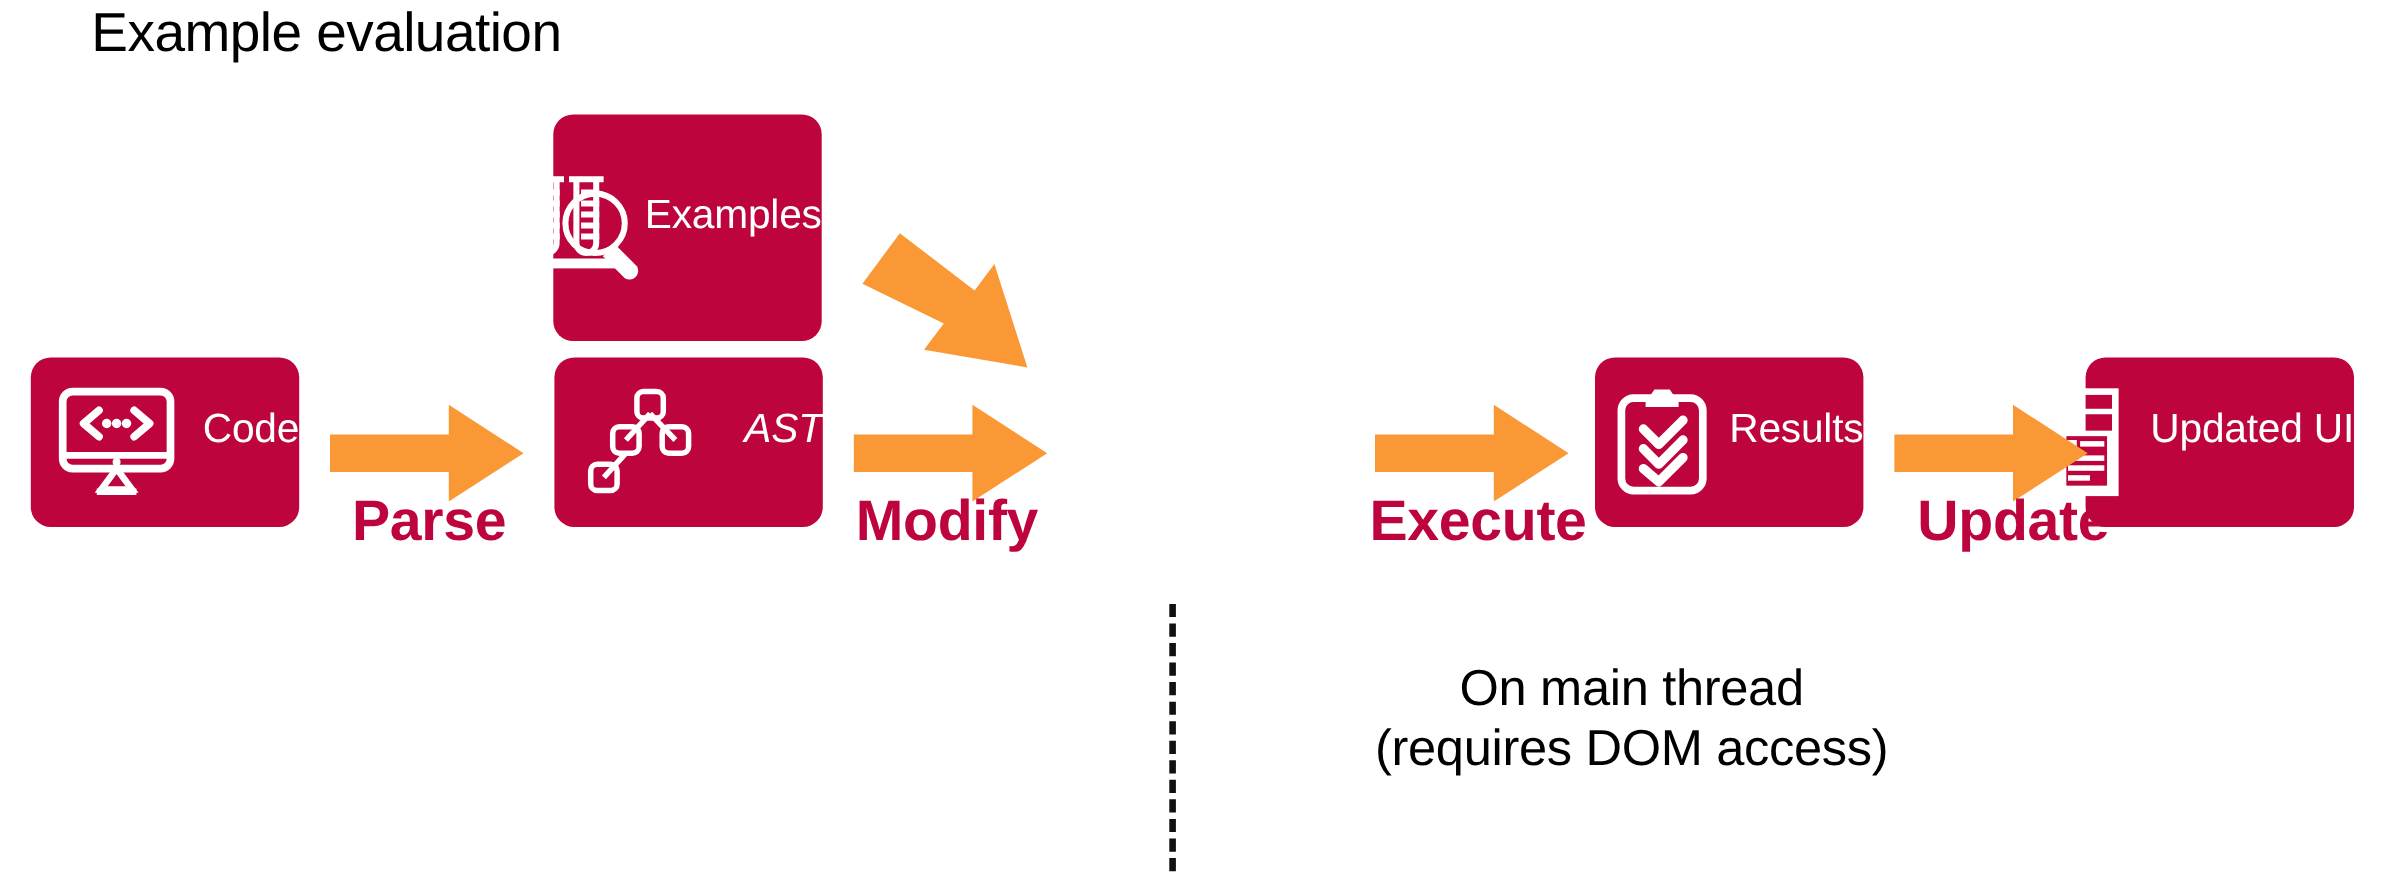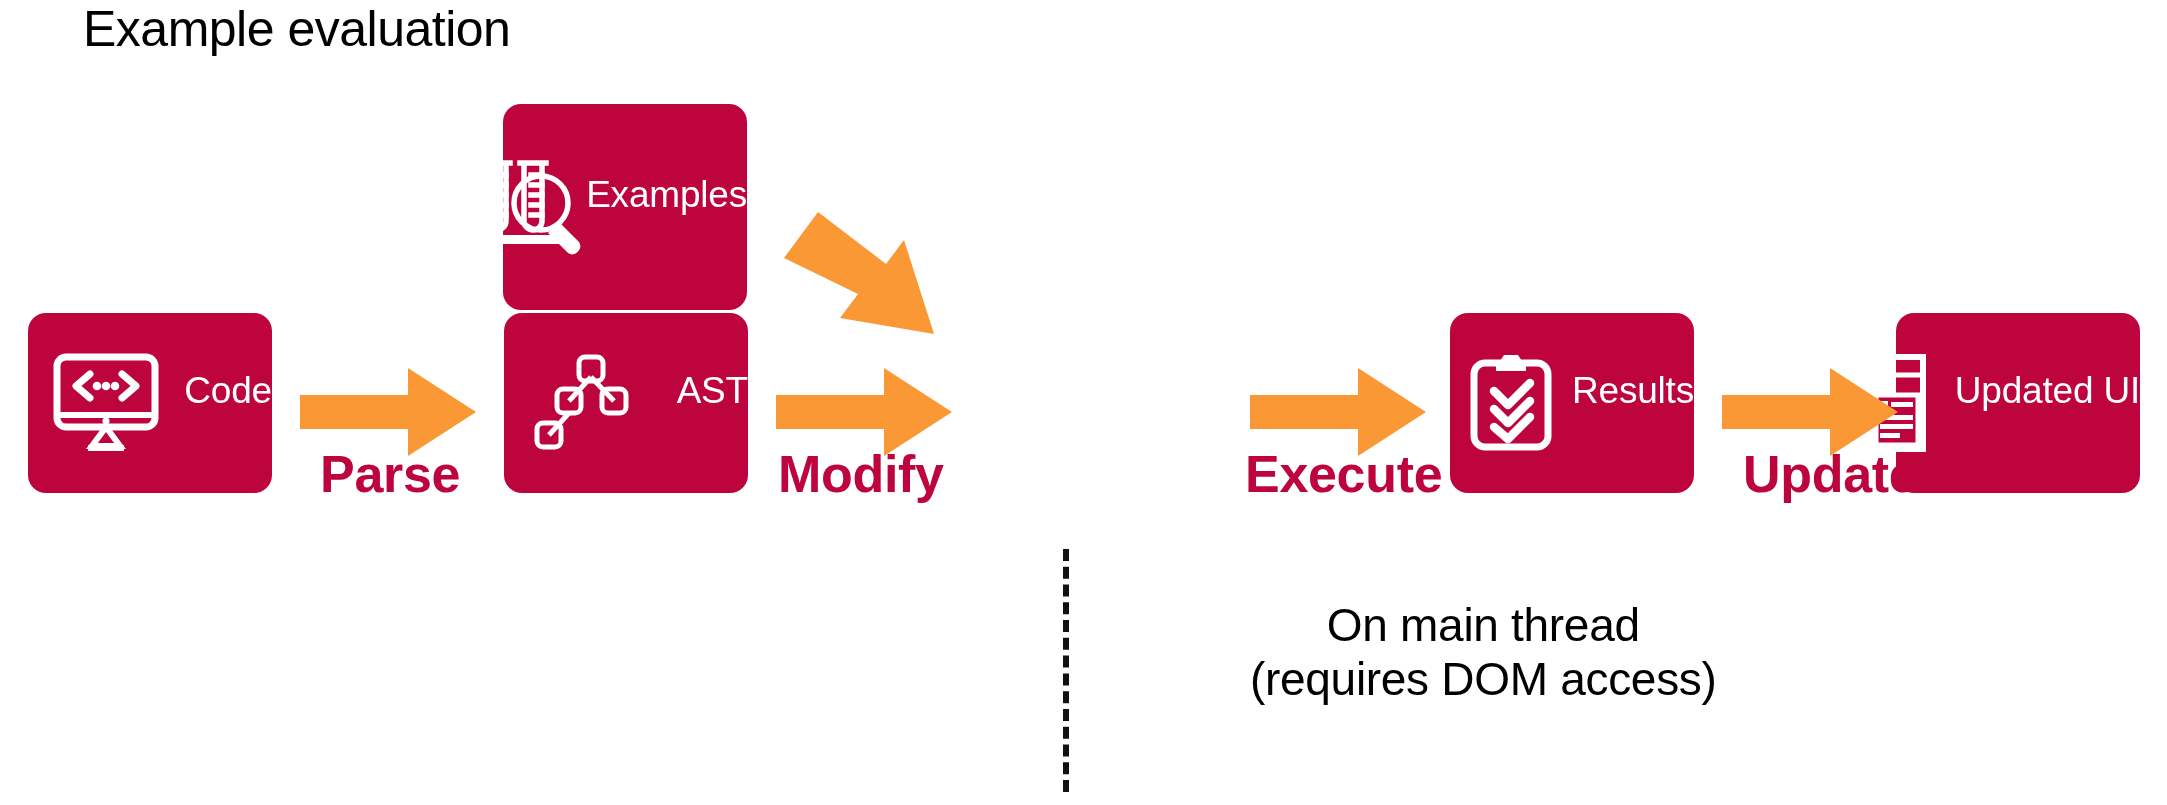--- a/index.html
+++ b/index.html
@@ -26,23 +26,23 @@
   .node .glyph{
     flex:1 1 auto;display:flex;align-items:center;justify-content:center;
     width:100%;
   }
   .node .node-label{
     color:#ffffff;font-size:37px;line-height:1;white-space:nowrap;
     padding-bottom:26px;letter-spacing:-0.2px;
   }
 
   
-  .row-node{top:313px;height:180px;width:244px;}
+  .row-node{top:325px;height:154px;width:244px;}
   #node-code{left:28px;}
-  #node-ast{left:504px;}
+  #node-ast{left:504px;font-style:italic;}
   #node-modast{left:975px;width:246px;}
   #node-results{left:1450px;}
   #node-ui{left:1896px;width:244px;gap:24px;}
 
   
   #node-examples{left:503px;top:104px;width:244px;height:206px;}
 
   
   .step-label{
     position:absolute;color:#BD043C;font-weight:bold;font-size:52px;

